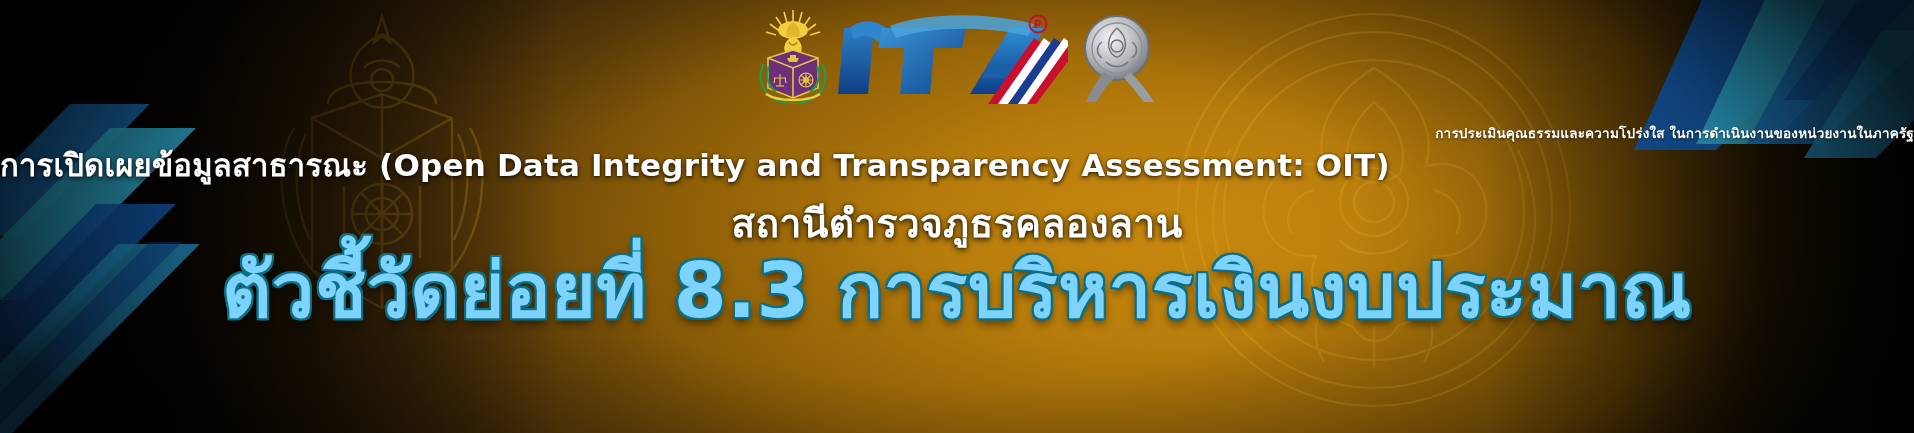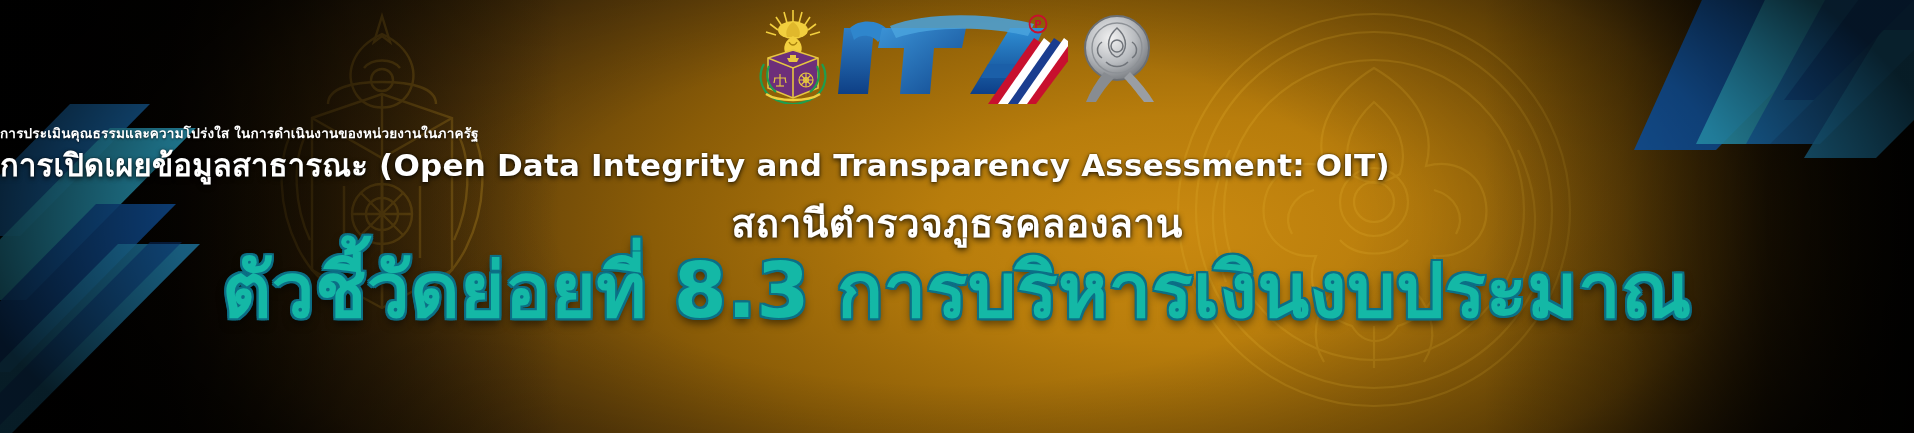--- a/index.html
+++ b/index.html
@@ -68,21 +68,21 @@
 
   .ita-wrap{ position:relative; width:230px; height:96px; }
   .ita-wrap svg{ width:100%; height:100%; display:block; }
 
   .seal-coin{ width:86px; height:96px; }
   .seal-coin svg{ width:100%; height:100%; display:block; }
 
   .ita-caption{
     position:absolute;
     top:122px; left:0; right:0;
-    text-align:left;
+    text-align:right;
     z-index:7;
     color:#ffffff;
     font-size:13.5px;
     font-weight:700;
     letter-spacing:.2px;
     text-shadow:0 1px 2px rgba(0,0,0,.65);
   }
 
   
   .headline-1{
@@ -105,21 +105,21 @@
     font-size:39px;
     font-weight:700;
     letter-spacing:.4px;
     text-shadow:0 2px 6px rgba(0,0,0,.8), 0 0 3px rgba(0,0,0,.6);
   }
   .headline-3{
     position:absolute;
     top:248px; left:0; right:0;
     text-align:center;
     z-index:8;
-    color:#14b8a6;
+    color:#7dd3fc;
     font-size:76px;
     line-height:1.12;
     font-weight:700;
     letter-spacing:.5px;
     text-shadow:
       2px 0 0 #0c6f86, -2px 0 0 #0c6f86, 0 2px 0 #0c6f86, 0 -2px 0 #0c6f86,
       2px 2px 0 #0c6f86, -2px 2px 0 #0c6f86, 2px -2px 0 #0c6f86, -2px -2px 0 #0c6f86,
       0 5px 10px rgba(0,0,0,.6);
   }
 </style>

